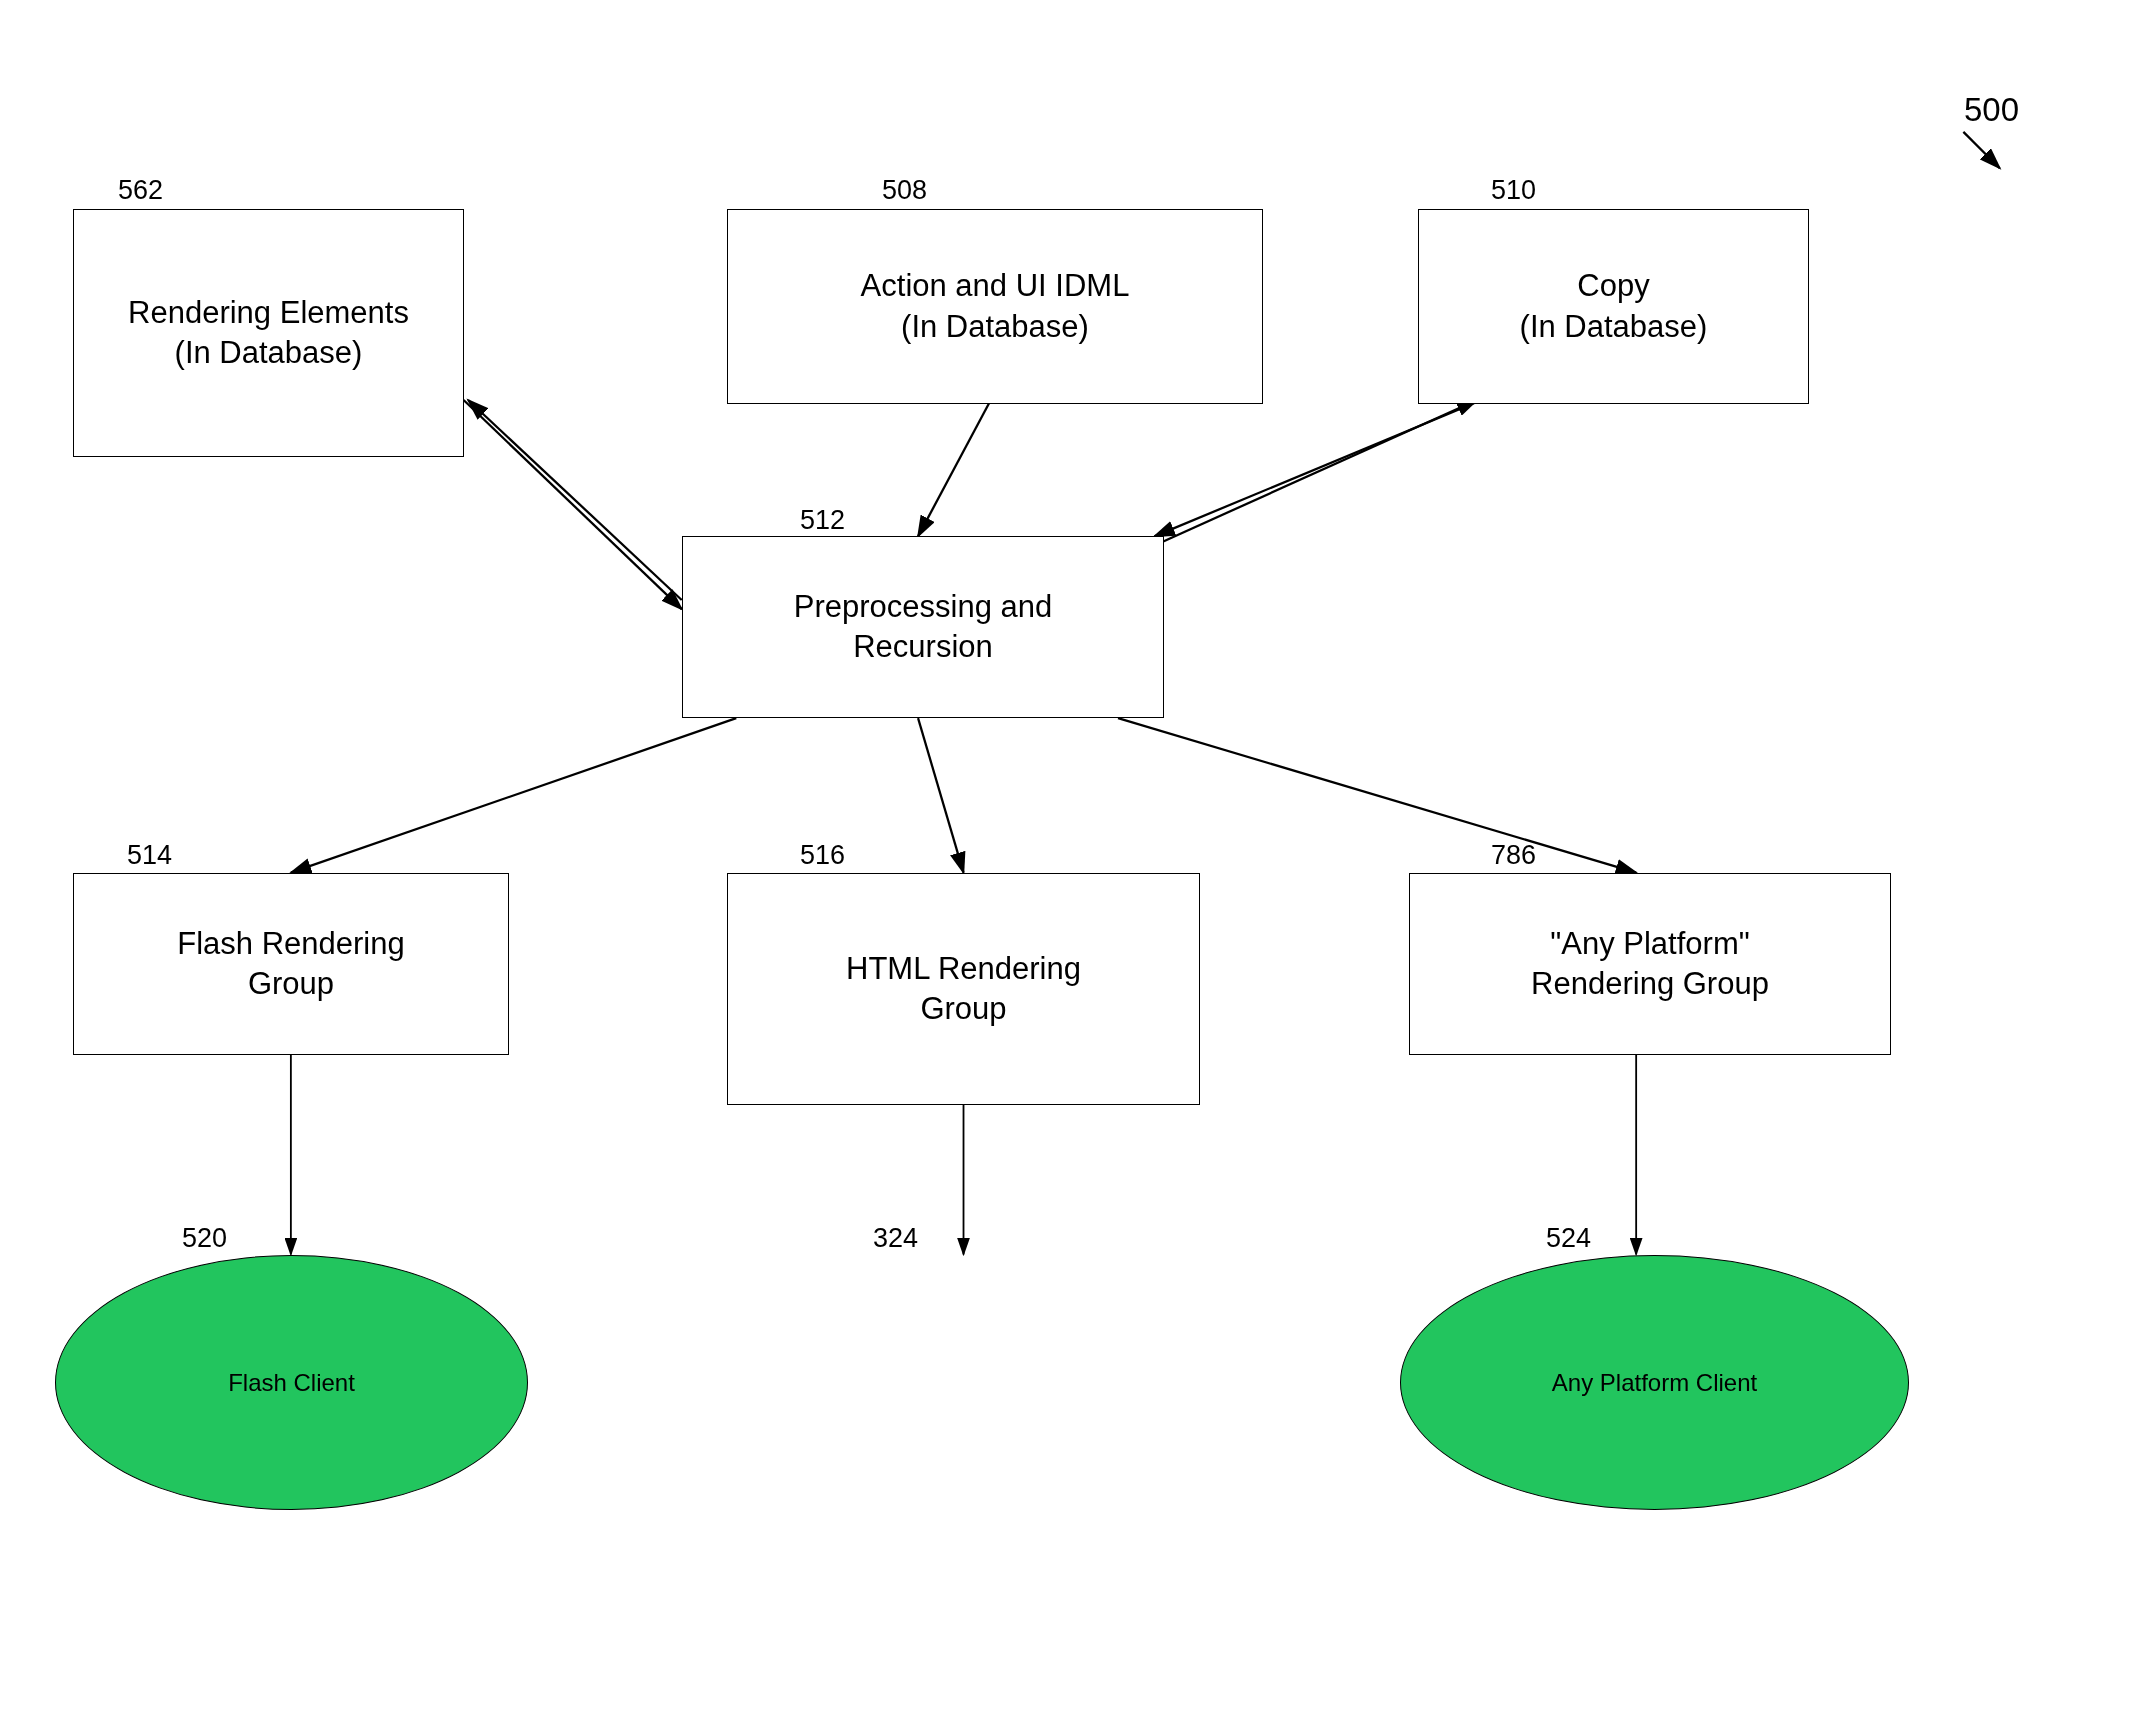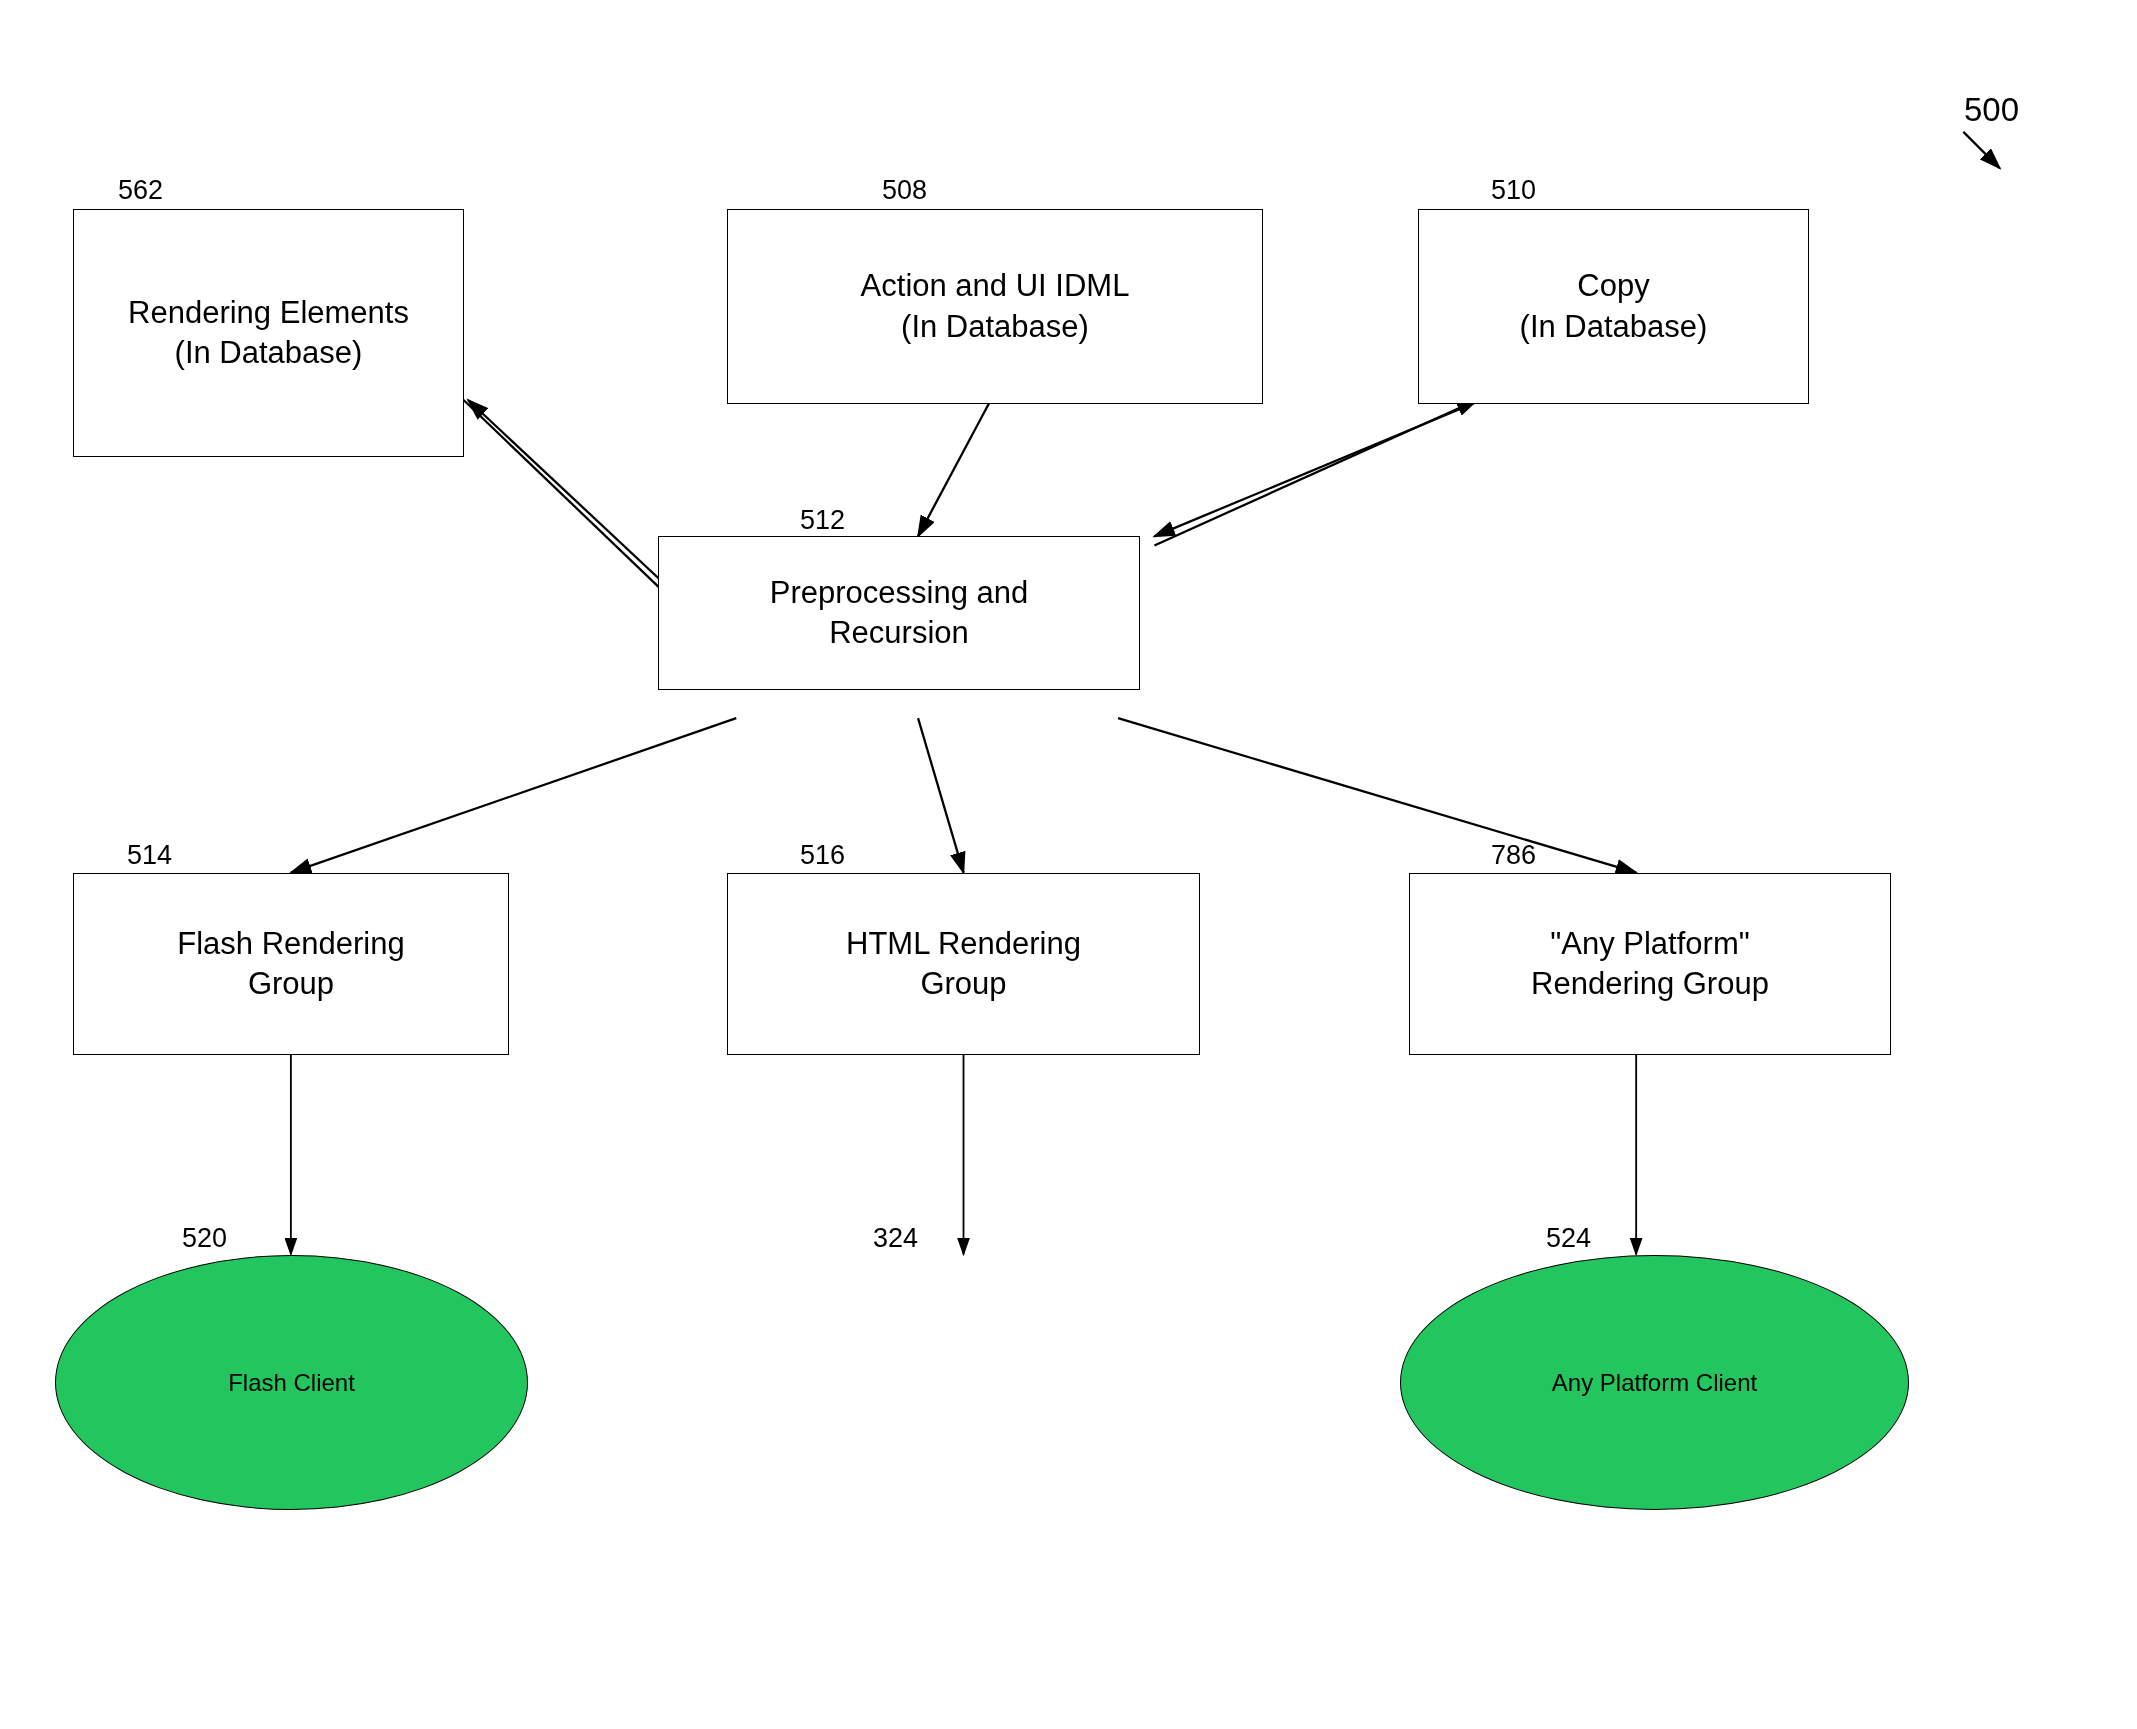--- a/index.html
+++ b/index.html
@@ -121,31 +121,31 @@
   <div class="box" style="left:727px; top:209px; width:536px; height:195px;">
     <span>Action and UI IDML<br>(In Database)</span>
   </div>
 
   <div class="label" style="left:1491px; top:175px;">510</div>
   <div class="box" style="left:1418px; top:209px; width:391px; height:195px;">
     <span>Copy<br>(In Database)</span>
   </div>
 
   <div class="label" style="left:800px; top:505px;">512</div>
-  <div class="box" style="left:658px; top:536px; width:482px; height:154px;">
+  <div class="box" style="left:682px; top:536px; width:482px; height:182px;">
     <span>Preprocessing and<br>Recursion</span>
   </div>
 
   <div class="label" style="left:127px; top:840px;">514</div>
   <div class="box" style="left:73px; top:873px; width:436px; height:182px;">
     <span>Flash Rendering<br>Group</span>
   </div>
 
   <div class="label" style="left:800px; top:840px;">516</div>
-  <div class="box" style="left:727px; top:873px; width:473px; height:182px;">
+  <div class="box" style="left:727px; top:873px; width:473px; height:232px;">
     <span>HTML Rendering<br>Group</span>
   </div>
 
   <div class="label" style="left:1491px; top:840px;">786</div>
   <div class="box" style="left:1409px; top:873px; width:482px; height:182px;">
     <span>"Any Platform"<br>Rendering Group</span>
   </div>
 
   <div class="label" style="left:182px; top:1223px;">520</div>
   <div class="ellipse" style="left:55px; top:1255px; width:473px; height:255px;">

